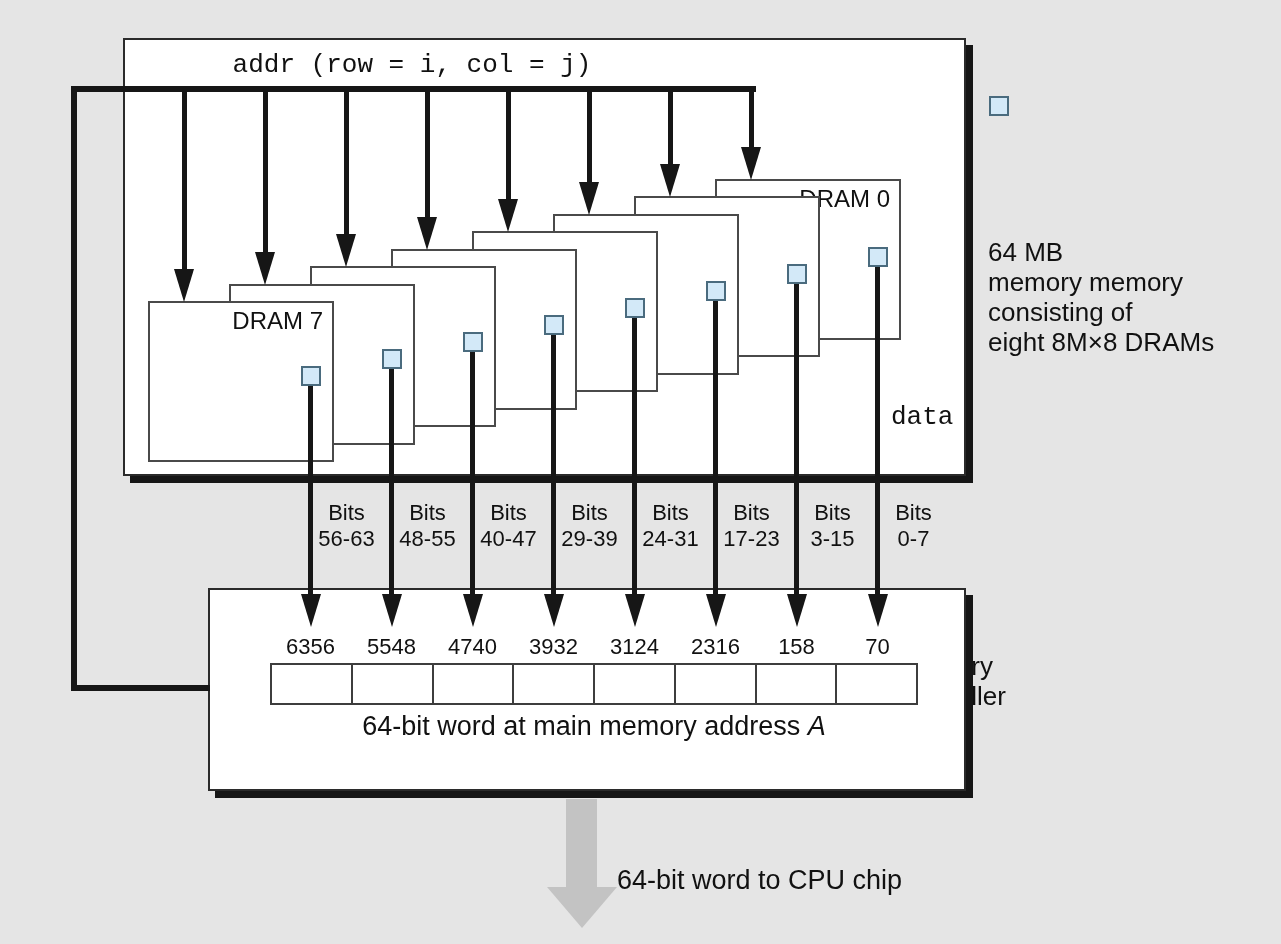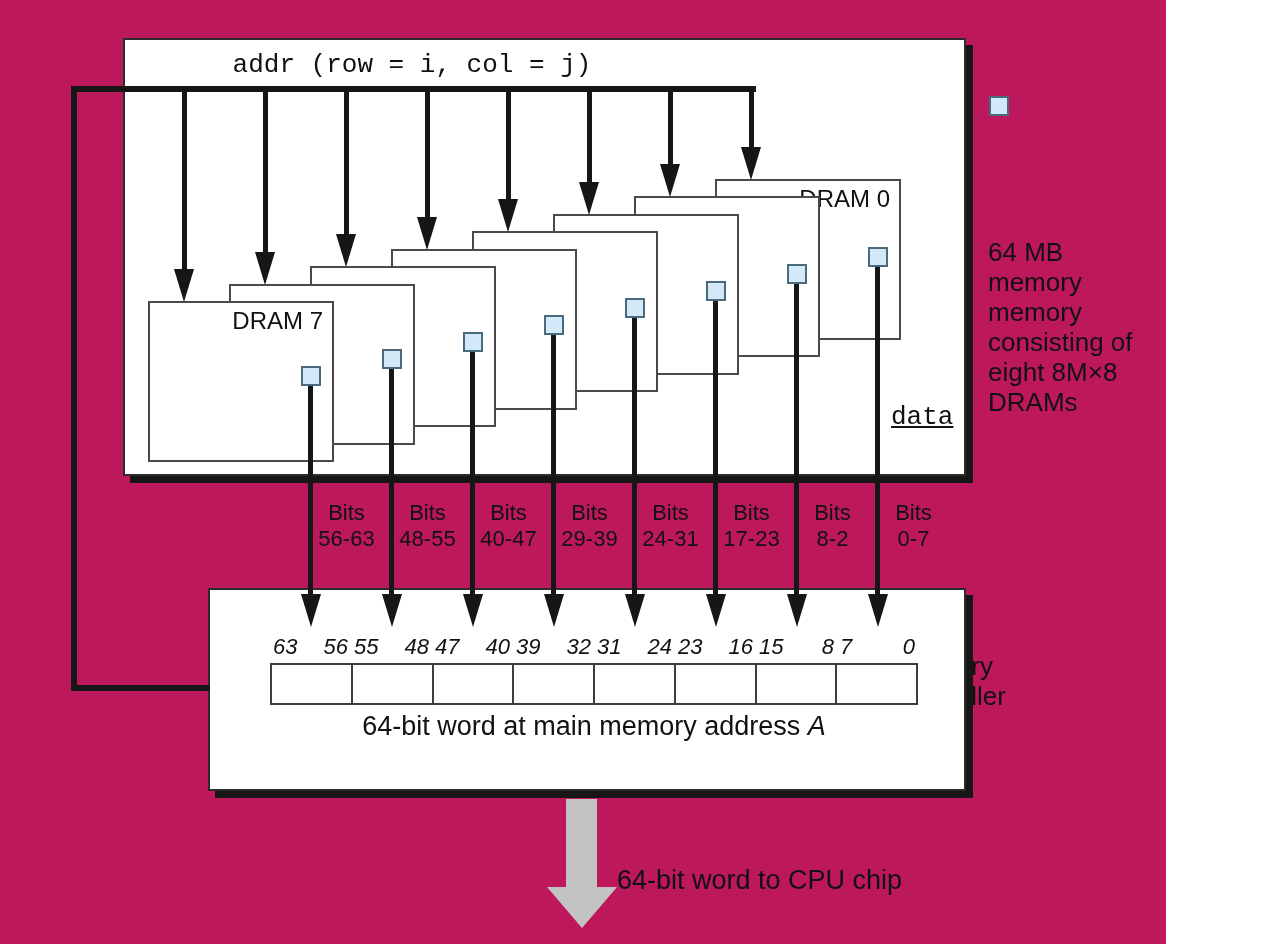--- a/index.html
+++ b/index.html
@@ -1,18 +1,18 @@
 <!DOCTYPE html>
 <html><head>
 <meta charset="utf-8">
 <style>
   * { box-sizing: border-box; margin: 0; padding: 0; }
   html,body { width:1281px; height:944px; background:#ffffff; overflow:hidden; }
   body { font-family:"Liberation Sans", sans-serif; color:#111; }
-  #canvas { position:relative; width:1166px; height:944px; background:#be185d; }
+  #canvas { position:relative; width:1281px; height:944px; background:#e5e5e5; }
 
   .box { position:absolute; background:#fff; border:2px solid #2b2b2b;
          box-shadow:7px 7px 0 0 #161616; }
   .chip { position:absolute; background:#fff; border:2px solid #4a4a4a; }
   .chip-label { position:absolute; top:4px; right:9px; font-size:24px; white-space:nowrap; }
   .supercell { position:absolute; width:20px; height:20px; background:#d3e9f8;
                border:2px solid #4a6b7e; z-index:30; }
   .vline { position:absolute; width:5px; background:#161616; z-index:25; }
   .busline { position:absolute; background:#161616; z-index:24; }
   .arrowhead { position:absolute; width:0; height:0;
@@ -20,21 +20,21 @@
                border-top:33px solid #161616; z-index:26; }
   .bits-label { position:absolute; transform:translateX(-50%); text-align:center;
                 font-size:22px; line-height:26px; z-index:5; white-space:nowrap; }
   .mono { font-family:"Liberation Mono", monospace; font-size:26px; }
   .t26 { font-size:26px; line-height:30px; }
   .t27 { font-size:27px; }
   .reg { position:absolute; display:flex; border:2px solid #3d3d3d; background:#fff; z-index:5; }
   .reg-cell { flex:1; border-left:2px solid #3d3d3d; background:#fff; }
   .reg-cell:first-child { border-left:none; }
   .nums { position:absolute; display:flex; font-size:22px; z-index:5; }
-  .nums-cell { flex:1; display:flex; justify-content:space-between; padding:0 3px;font-style:italic; }
+  .nums-cell { flex:1; display:flex; justify-content:center; padding:0 3px; }
   .center-x { transform:translateX(-50%); white-space:nowrap; }
   .abs { position:absolute; }
   .ital { font-style:italic; }
   .gray-shaft { position:absolute; left:566px; top:799px; width:31px; height:89px; background:#c3c3c3; }
   .gray-head  { position:absolute; left:547px; top:887px; width:0; height:0;
                 border-left:35px solid transparent; border-right:35px solid transparent;
                 border-top:41px solid #c3c3c3; }
   .legend-swatch { position:absolute; left:989px; top:96px; width:20px; height:20px;
                    background:#d3e9f8; border:2px solid #4a6b7e; }
 </style>
@@ -45,21 +45,21 @@
 
   <div class="box" style="left:123px; top:38px; width:843px; height:438px; z-index:1;"></div>
 
   <div class="abs mono center-x" style="left:412px; top:50px; z-index:6;">addr (row = i, col = j)</div>
 
   <div class="busline" style="left:71px; top:86px; width:685px; height:6px;"></div>
 
   <div class="busline" style="left:71px; top:86px; width:6px; height:605px;"></div>
   <div class="busline" style="left:71px; top:685px; width:139px; height:6px;"></div>
 
-  <div class="abs mono" style="left:891px; top:402px; z-index:6;text-decoration:underline;">data</div>
+  <div class="abs mono" style="left:891px; top:402px; z-index:6;">data</div>
 
   <div class="box" style="left:208px; top:588px; width:758px; height:203px; z-index:1;"></div>
 
   <div class="nums" style="left:270px; top:634px; width:648px; height:26px;">
       <div class="nums-cell">
         <span>63</span>
         <span>56</span>
       </div>
       <div class="nums-cell">
         <span>55</span>
@@ -195,19 +195,19 @@
     <div class="bits-label" style="left: 670.5px; top: 500px;">
       <div>Bits</div>
       <div>24-31</div>
     </div>
     <div class="bits-label" style="left: 751.5px; top: 500px;">
       <div>Bits</div>
       <div>17-23</div>
     </div>
     <div class="bits-label" style="left: 832.5px; top: 500px;">
       <div>Bits</div>
-      <div>8-2</div>
+      <div>3-15</div>
     </div>
     <div class="bits-label" style="left: 913.5px; top: 500px;">
       <div>Bits</div>
       <div>0-7</div>
     </div>
   </div>
 
 </body></html>

